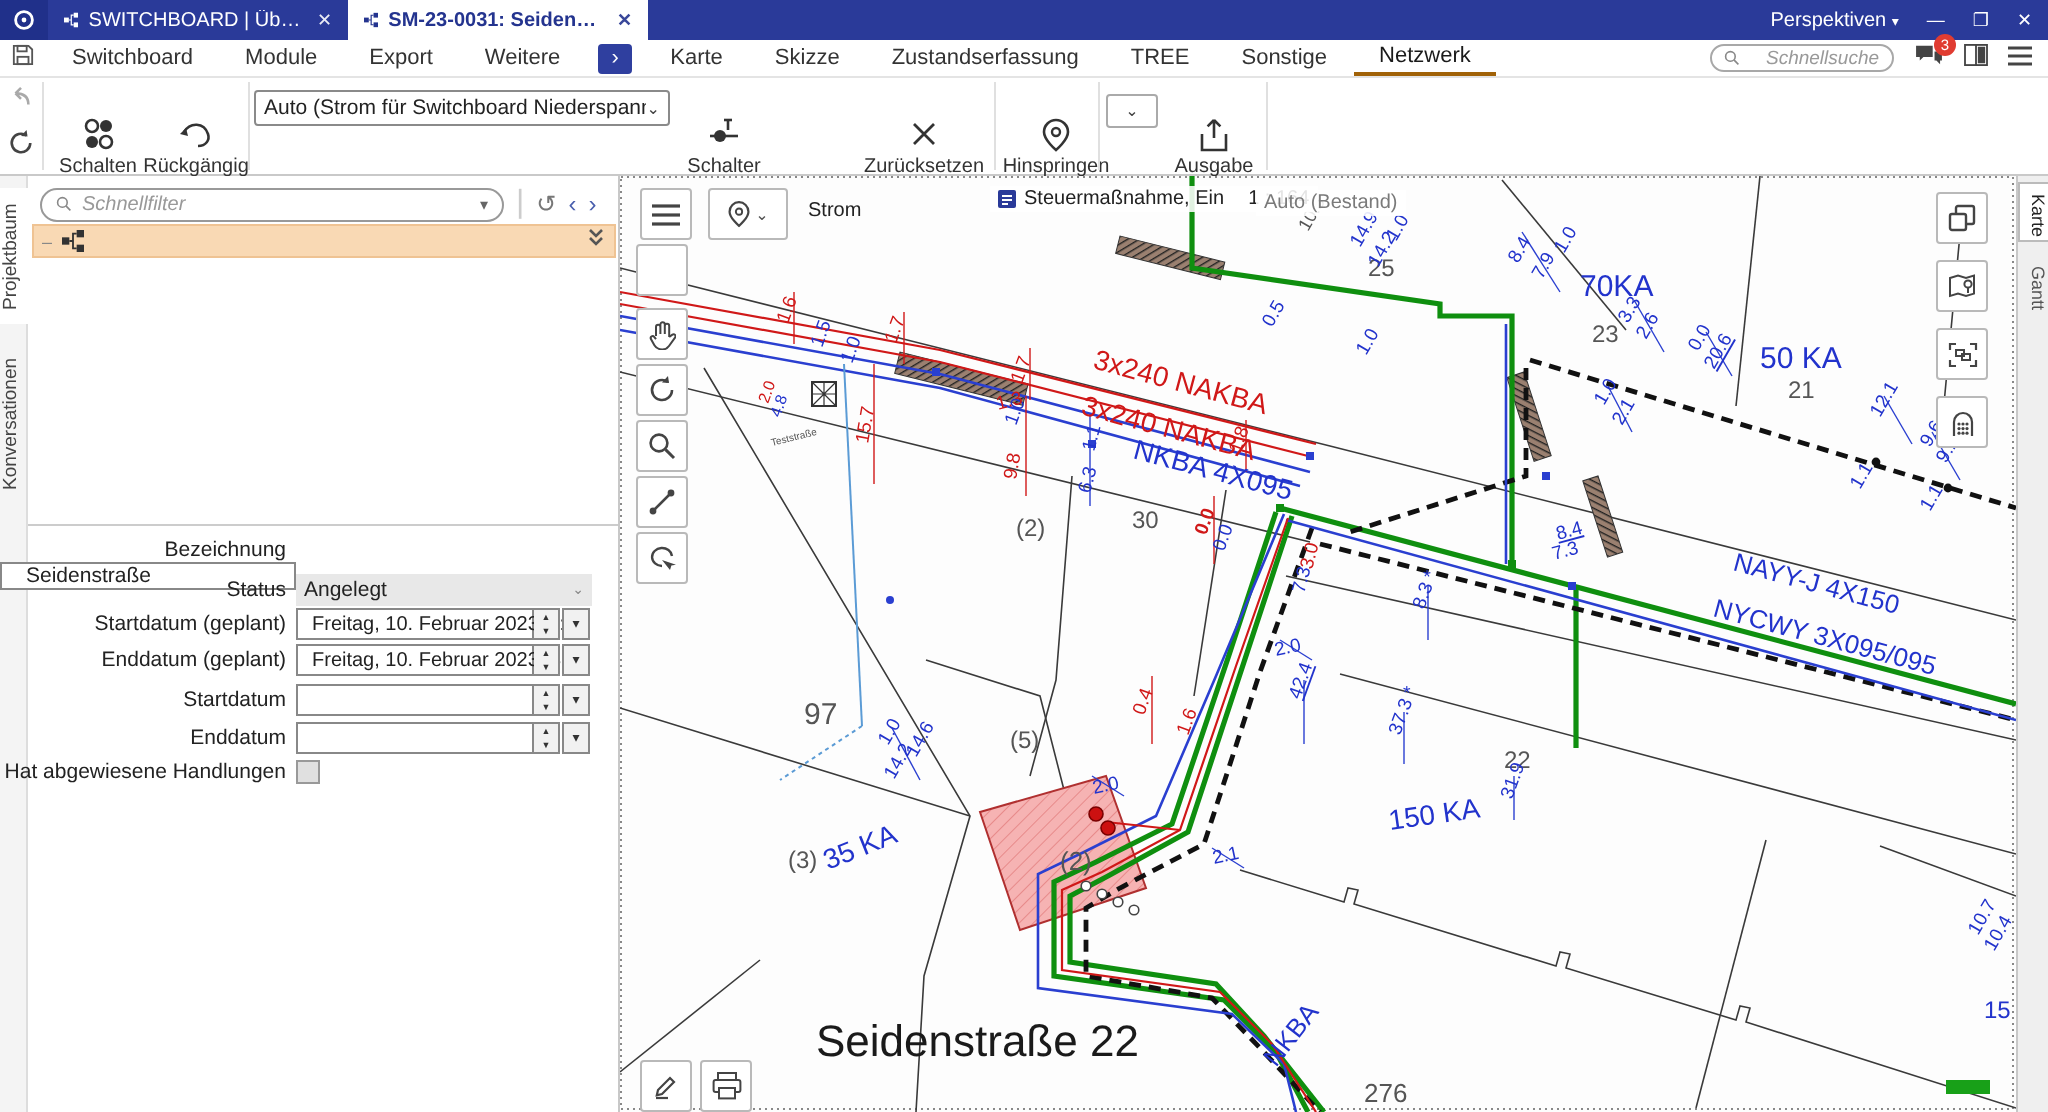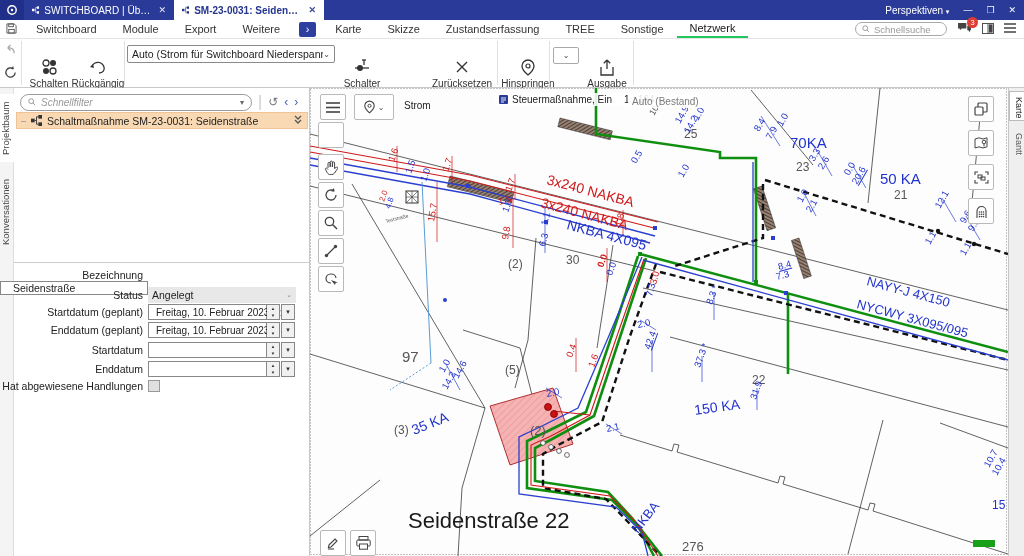--- a/index.html
+++ b/index.html
@@ -14,26 +14,26 @@
   .ttab{display:flex;align-items:center;gap:5px;padding:0 8px;max-width:150px;white-space:nowrap;}
   .ttab .x{font-size:9px;opacity:.9;cursor:pointer;}
   .ttab.active{background:#fff;color:#24348f;font-weight:bold;}
   .tbar-right{margin-left:auto;display:flex;align-items:center;gap:14px;padding-right:8px;}
   .winbtn{font-size:9px;cursor:pointer;}
 
   
   .menubar{position:absolute;left:0;top:20px;width:1024px;height:19px;background:#fff;
     border-bottom:1px solid #e4e4e4;display:flex;align-items:center;font-size:11px;color:#333;}
   .mitem{padding:0 13px;height:100%;display:flex;align-items:center;cursor:pointer;}
-  .mitem.active{border-bottom:2px solid #22c55e;color:#1a1a1a;}
+  .mitem.active{border-bottom:2px solid #a16207;color:#1a1a1a;}
   .more-btn{width:17px;height:15px;background:#2f3f9f;color:#fff;border-radius:2px;
     display:flex;align-items:center;justify-content:center;font-size:11px;margin:0 6px;cursor:pointer;}
   .menu-right{margin-left:auto;display:flex;align-items:center;gap:10px;padding-right:8px;}
   .searchpill{width:92px;height:14px;border:1px solid #a8a8a8;border-radius:8px;display:flex;
-    align-items:center;gap:4px;padding:0 6px;color:#999;font-size:9.5px;}
+    align-items:center;gap:13px;padding:0 6px;color:#999;font-size:9.5px;font-style:italic;}
   .chatwrap{position:relative;}
   .badge{position:absolute;top:-5px;right:-6px;background:#e03c31;color:#fff;border-radius:50%;
     width:11px;height:11px;font-size:7.5px;font-style:normal;display:flex;align-items:center;justify-content:center;}
 
   
   .toolbar{position:absolute;left:0;top:39px;width:1024px;height:49px;background:#fff;
     border-bottom:1px solid #c9c9c9;}
   .tsep{position:absolute;top:2px;bottom:2px;width:1px;background:#e0e0e0;}
   .tbtn{position:absolute;top:17px;height:45px;display:flex;flex-direction:column;align-items:center;
     justify-content:flex-start;font-size:10px;color:#333;cursor:pointer;}
@@ -292,21 +292,20 @@
     <span class="fico">›</span>
   </div>
   <div class="treerow">
     <span style="color:#888;font-size:9px;">–</span>
     <svg width="11" height="11" viewBox="0 0 12 12">
         <rect x="0" y="4" width="4" height="4" fill="#333"></rect>
         <rect x="8" y="0" width="4" height="4" fill="#333"></rect>
         <rect x="8" y="8" width="4" height="4" fill="#333"></rect>
         <path d="M4,6 H6 V2 H8 M6,6 V10 H8" stroke="#333" fill="none"></path>
       </svg>
-    <span>Schaltmaßnahme SM-23-0031: Seidenstraße</span>
     <span class="chev2">
       <svg width="10" height="10" viewBox="0 0 10 10">
           <path d="M2,1 L5,4 L8,1 M2,5 L5,8 L8,5" fill="none" stroke="#555" stroke-width="1.3"></path>
         </svg>
     </span>
   </div>
   <div class="divider"></div>
 
   <div class="frow" style="top:181px;flex-direction:column;">
     <span class="flabel">Bezeichnung</span>

